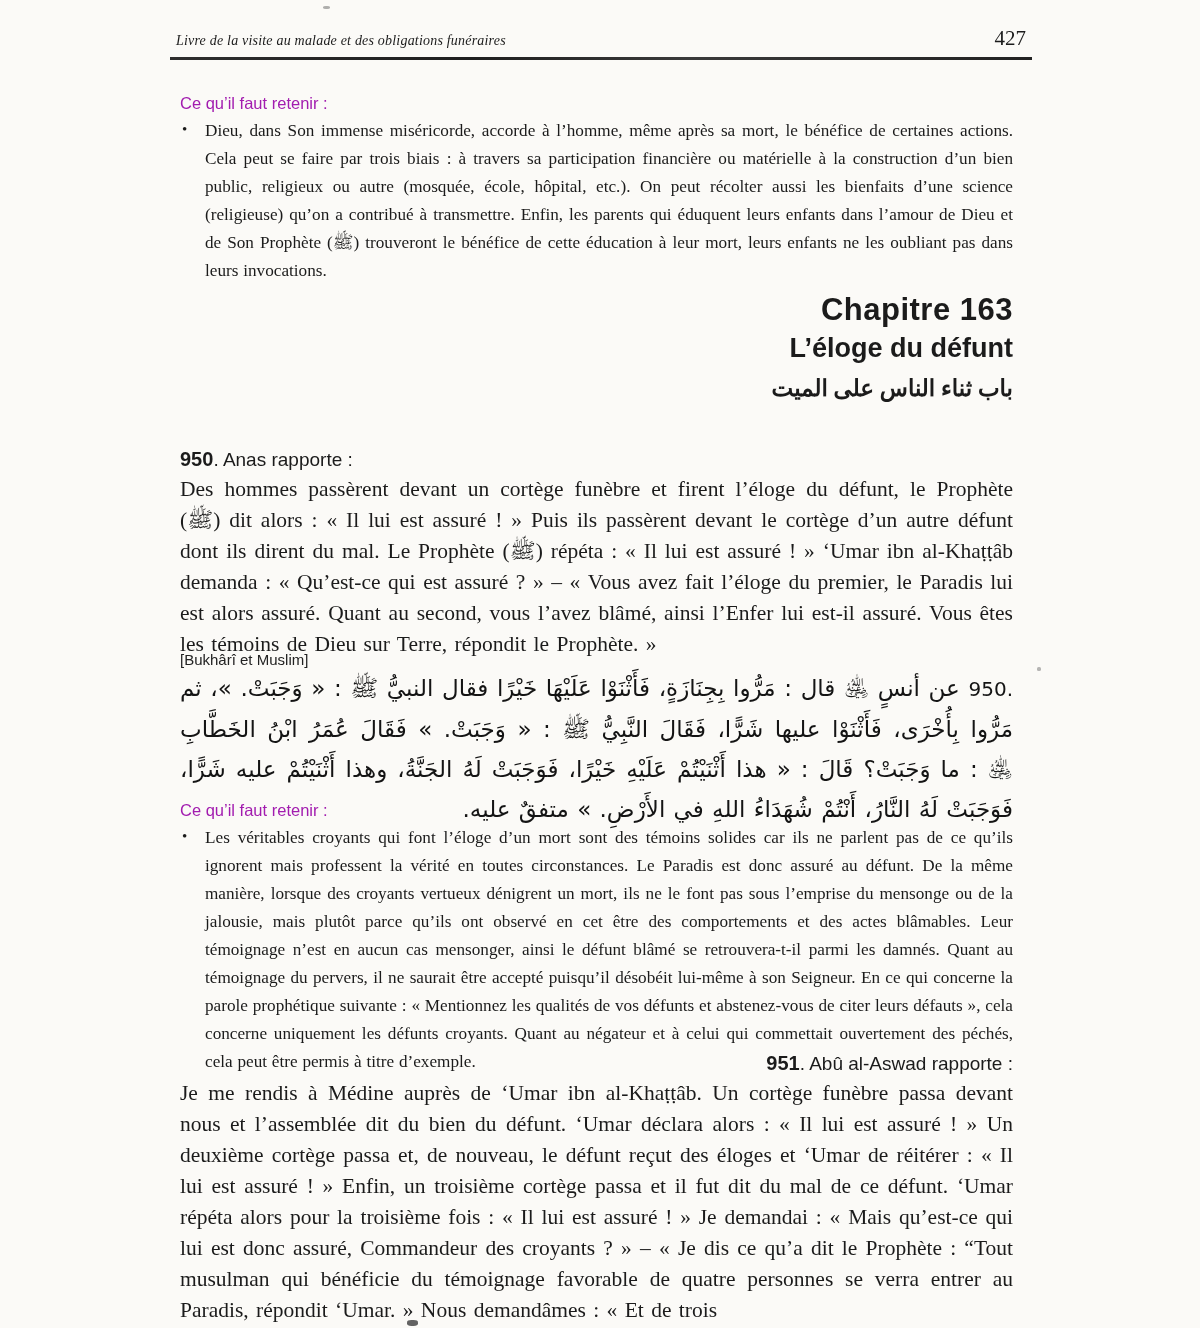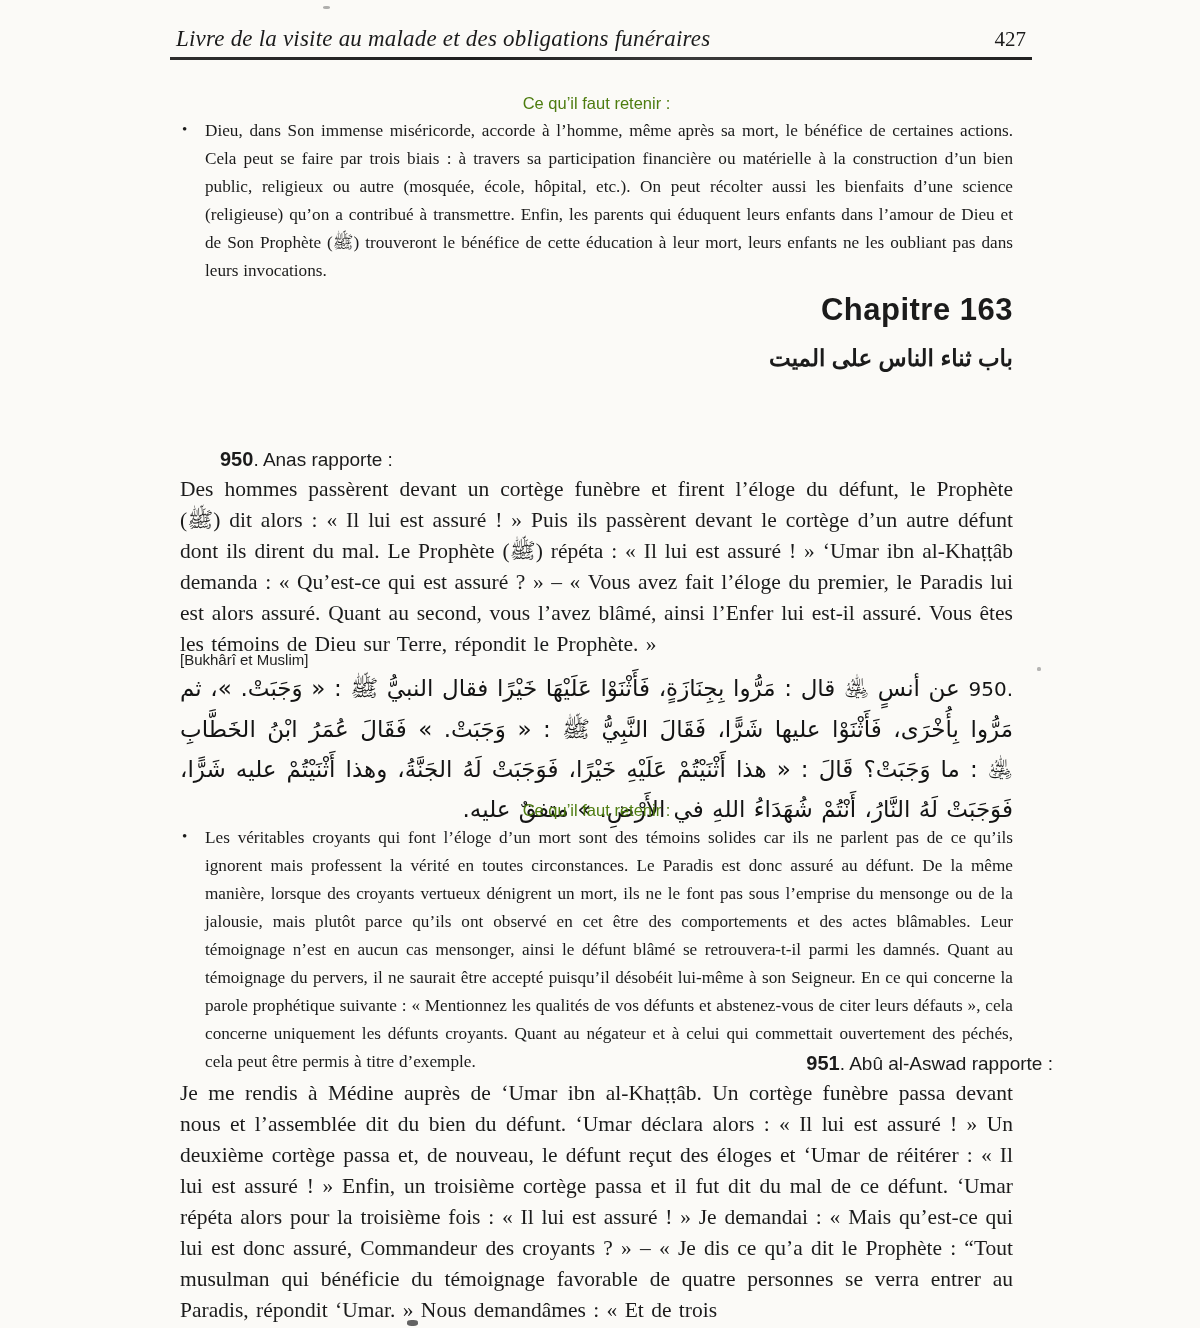--- a/index.html
+++ b/index.html
@@ -13,47 +13,47 @@
     box-sizing:border-box;
   }
   .abs { position:absolute; left:180px; width:833px; }
 
   
   .running-header {
     top:26px;
     display:flex; justify-content:space-between; align-items:baseline;
     left:176px; width:850px;
   }
-  .running-title { font-style:italic; font-size:23px; letter-spacing:0.2px; }
+  .running-title { font-style:italic; font-size:14px; letter-spacing:0.2px; }
   .page-number { font-size:21px; }
   .header-rule {
     top:57px; left:170px; width:862px; height:2.5px;
     background:linear-gradient(90deg,#2e2e2e 0%,#1f1f1f 35%,#3a3a3a 60%,#222 100%);
   }
 
   
   .retenir-label {
     font-family:"Liberation Sans","DejaVu Sans",sans-serif;
-    font-size:16.5px; line-height:22px; color:#4d7c0f;text-align:center;
+    font-size:16.5px; line-height:22px; color:#a21caf;
   }
   .bullet-row { display:flex; margin-top:3px; }
   .bullet-marker { flex:0 0 23px; font-size:15px; line-height:25px; padding-left:2px; }
   .bullet-text {
     flex:1; margin:0; font-size:17.2px; line-height:28px;
     text-align:justify; hyphens:auto; word-spacing:0.5px;
   }
 
   
   .chapter { top:292px; text-align:right; font-family:"Liberation Sans","DejaVu Sans",sans-serif; }
   .chapter-number { font-size:31px; font-weight:bold; letter-spacing:0.5px; }
   .chapter-title-fr { font-size:27px; font-weight:bold; margin-top:5px; }
-  .chapter-title-ar { font-family:Liberation Sans, sans-serif; font-size:23px; font-weight:bold; margin-top:17px; }
+  .chapter-title-ar { font-family:Liberation Serif, serif; font-size:23px; font-weight:bold; margin-top:11px; }
 
   
-  .hadith-header { font-family:"Liberation Sans","DejaVu Sans",sans-serif; font-size:19px;margin-left:40px; }
+  .hadith-header { font-family:"Liberation Sans","DejaVu Sans",sans-serif; font-size:19px; }
   .hadith-number { font-weight:bold; font-size:20px; }
   .hadith-body {
     margin:0; font-size:21.5px; line-height:31px;
     text-align:justify; word-spacing:2px; hyphens:auto;
   }
   .pos-h950-header { top:448px; }
   .pos-h950-body  { top:474px; }
   .hadith-source {
     top:651px; font-family:"Liberation Sans","DejaVu Sans",sans-serif; font-size:15px; color:#222;
   }
@@ -93,20 +93,21 @@
   <section class="abs pos-retenir1">
     <div class="retenir-label">Ce qu’il faut retenir&nbsp;:</div>
     <div class="bullet-row">
       <span class="bullet-marker">•</span>
       <p class="bullet-text">Dieu, dans Son immense miséricorde, accorde à l’homme, même après sa mort, le bénéfice de certaines actions. Cela peut se faire par trois biais&nbsp;: à travers sa participation financière ou matérielle à la construction d’un bien public, religieux ou autre (mosquée, école, hôpital, etc.). On peut récolter aussi les bienfaits d’une science (religieuse) qu’on a contribué à transmettre. Enfin, les parents qui éduquent leurs enfants dans l’amour de Dieu et de Son Prophète (ﷺ) trouveront le bénéfice de cette éducation à leur mort, leurs enfants ne les oubliant pas dans leurs invocations.</p>
     </div>
   </section>
 
   <section class="abs chapter">
     <div class="chapter-number">Chapitre 163</div>
+    <div class="chapter-title-fr">L’éloge du défunt</div>
     <div class="chapter-title-ar" dir="rtl">باب ثناء الناس على الميت</div>
   </section>
 
   <div class="abs hadith-header pos-h950-header">
     <span class="hadith-number">950</span><span>. Anas rapporte&nbsp;:</span>
   </div>
   <p class="abs hadith-body pos-h950-body">Des hommes passèrent devant un cortège funèbre et firent l’éloge du défunt, le Prophète (ﷺ) dit alors&nbsp;: «&nbsp;Il lui est assuré&nbsp;!&nbsp;» Puis ils passèrent devant le cortège d’un autre défunt dont ils dirent du mal. Le Prophète (ﷺ) répéta&nbsp;: «&nbsp;Il lui est assuré&nbsp;!&nbsp;» ‘Umar ibn al-Khaṭṭâb demanda&nbsp;: «&nbsp;Qu’est-ce qui est assuré&nbsp;?&nbsp;» – «&nbsp;Vous avez fait l’éloge du premier, le Paradis lui est alors assuré. Quant au second, vous l’avez blâmé, ainsi l’Enfer lui est-il assuré. Vous êtes les témoins de Dieu sur Terre, répondit le Prophète.&nbsp;»</p>
   <div class="abs hadith-source">[Bukhârî et Muslim]</div>
 
   <p class="abs arabic-block" dir="rtl"><span class="ar-num" dir="ltr">950.</span> <span>عن أنسٍ ﵁ قال&nbsp;: مَرُّوا بِجِنَازَةٍ، فَأَثْنَوْا عَلَيْهَا خَيْرًا فقال النبيُّ ﷺ&nbsp;: «&nbsp;وَجَبَتْ.&nbsp;»، ثم مَرُّوا بِأُخْرَى، فَأَثْنَوْا عليها شَرًّا، فَقَالَ النَّبِيُّ ﷺ&nbsp;: «&nbsp;وَجَبَتْ.&nbsp;» فَقَالَ عُمَرُ ابْنُ الخَطَّابِ ﵁&nbsp;: ما وَجَبَتْ؟ قَالَ&nbsp;: «&nbsp;هذا أَثْنَيْتُمْ عَلَيْهِ خَيْرًا، فَوَجَبَتْ لَهُ الجَنَّةُ، وهذا أَثْنَيْتُمْ عليه شَرًّا، فَوَجَبَتْ لَهُ النَّارُ، أَنْتُمْ شُهَدَاءُ اللهِ في الأَرْضِ.&nbsp;» متفقٌ عليه.</span></p>

